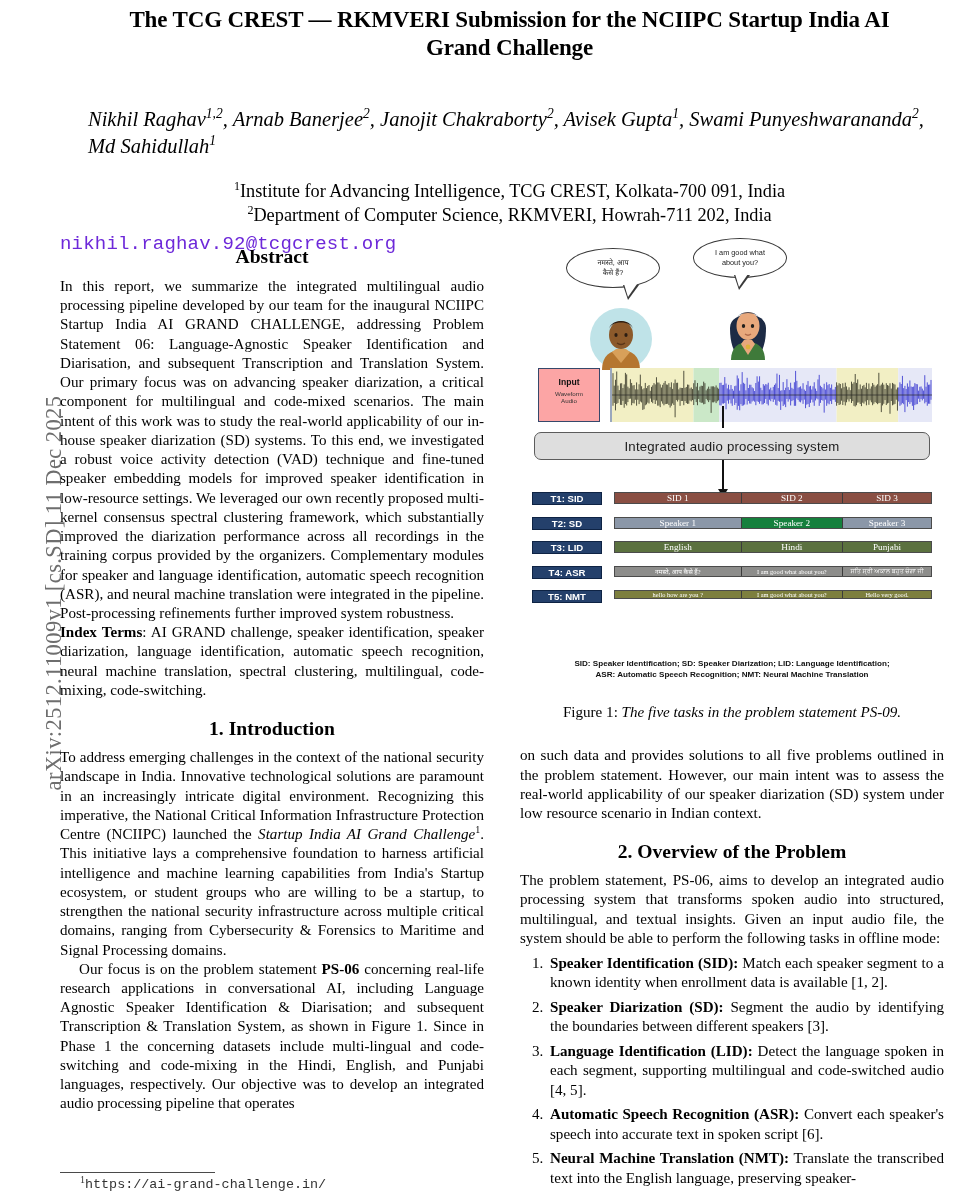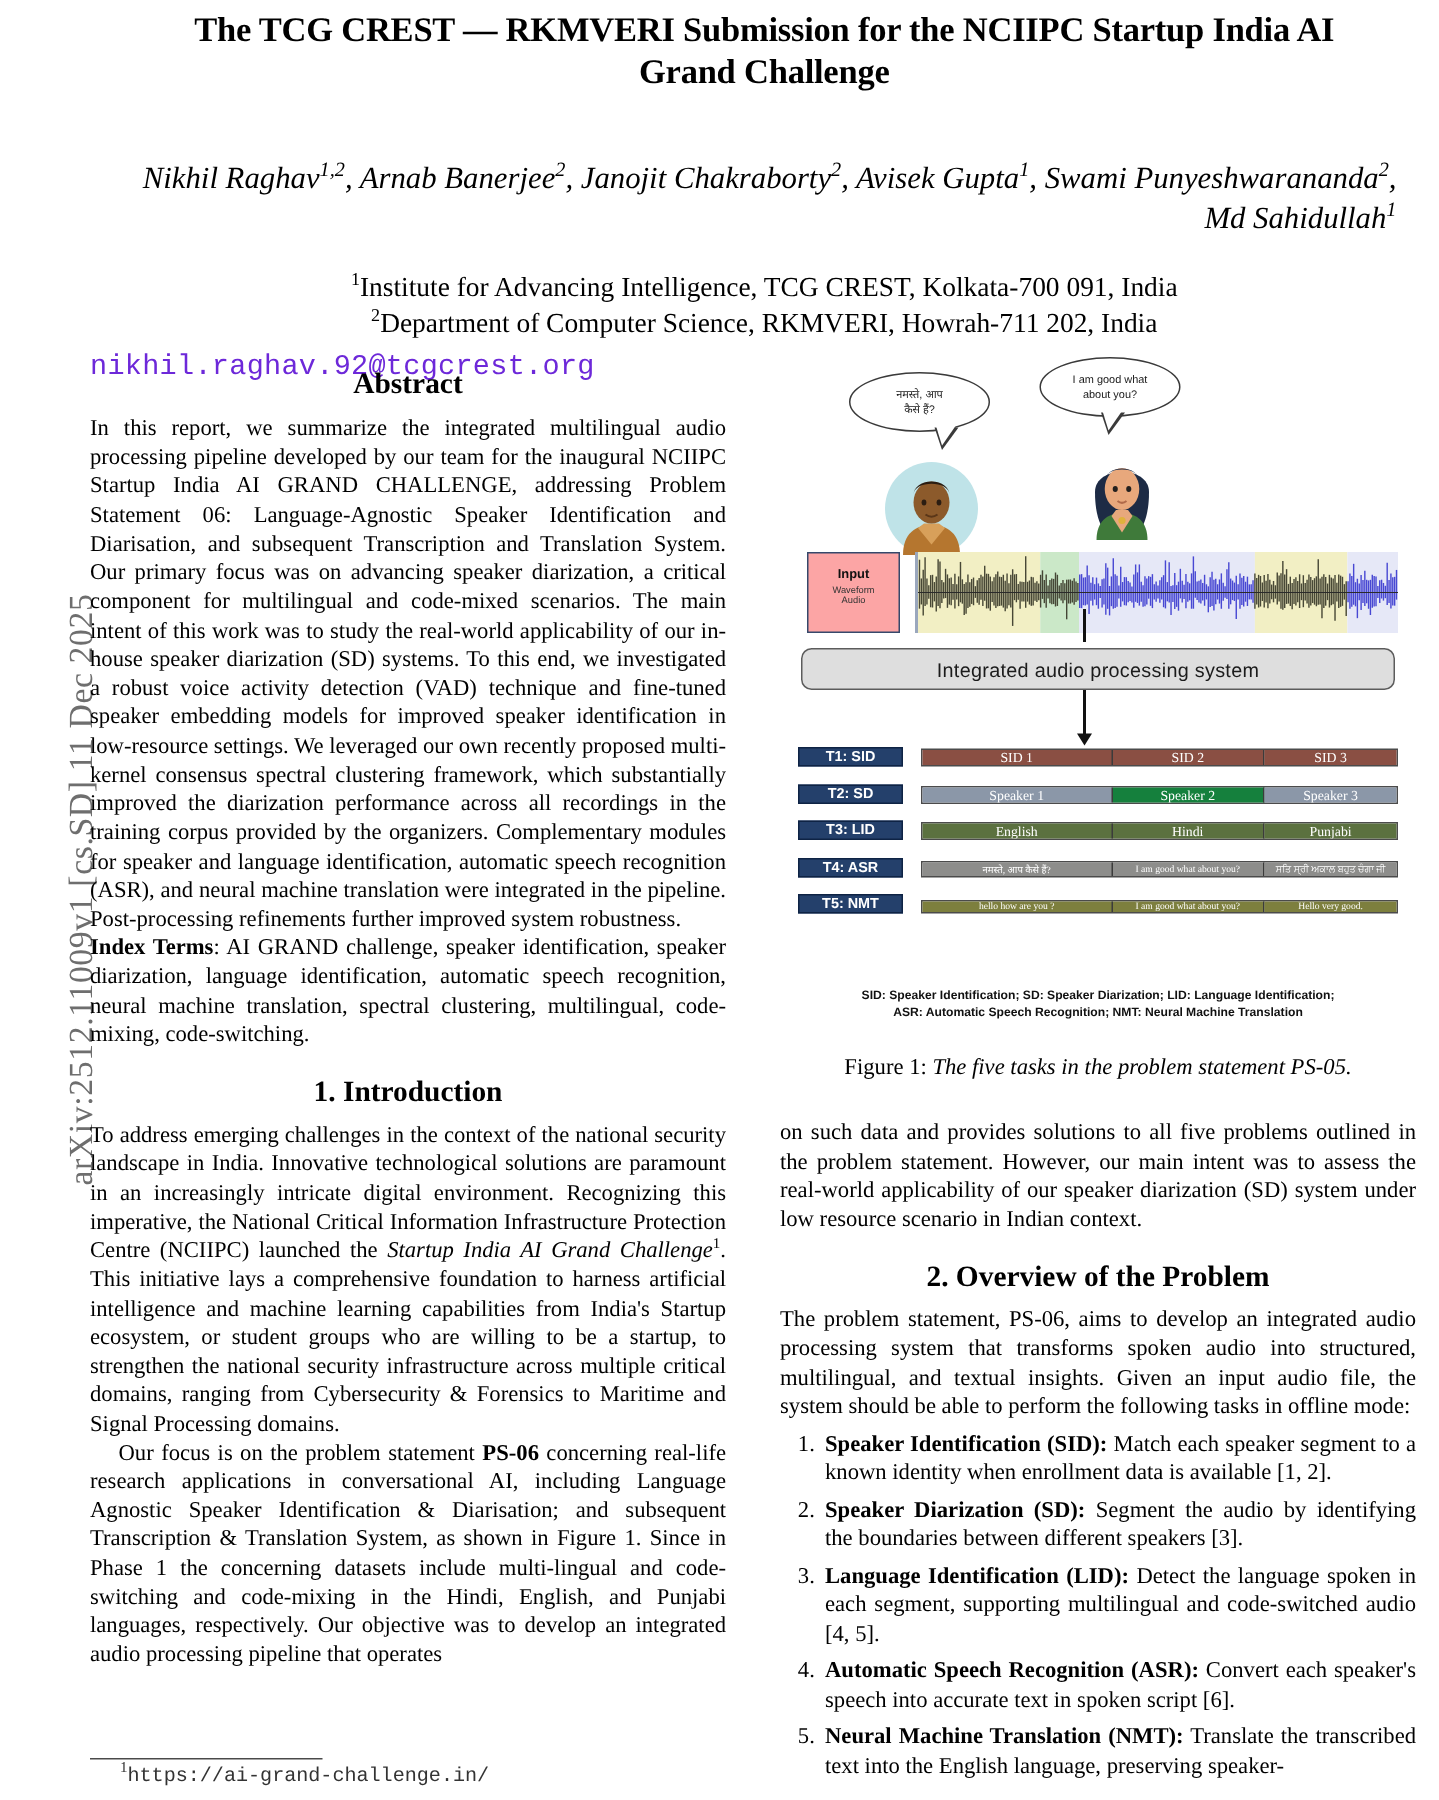--- a/index.html
+++ b/index.html
@@ -46,21 +46,21 @@
     font-weight: bold;
     line-height: 1.22;
     text-align: center;
     padding: 6px 48px 0 48px;
     letter-spacing: -0.15px;
   }
   #authors {
     margin-top: 44px;
     font-size: 20.5px;
     font-style: italic;
-    text-align: right;
+    text-align: left;
     line-height: 1.32;
     padding: 0 28px;
   }
   .affil {
     margin-top: 20px;
     font-size: 18.3px;
     text-align: center;
     line-height: 1.30;
   }
   .affil div { white-space: nowrap; }
@@ -272,21 +272,21 @@
   }
 
   
   #task-rows {
     position: absolute;
     left: 4px; top: 246px;
     width: 400px;
   }
   .trow {
     display: flex;
-    align-items: flex-end;
+    align-items: flex-start;
     height: 19px;
     margin-bottom: 5.5px;
   }
   .tlabel {
     width: 70px;
     background: #24406b;
     border: 1.3px solid #0e2344;
     color: #fff;
     font-family: "Liberation Sans", sans-serif;
     font-size: 9.6px;
@@ -754,21 +754,21 @@
             </div>
         </div>
 
         <div id="fig-legend">
           <div>SID: Speaker Identification; SD: Speaker Diarization; LID: Language Identification;</div>
           <div>ASR: Automatic Speech Recognition; NMT: Neural Machine Translation</div>
         </div>
 
         <div id="fig-caption">
           <span>Figure 1:</span>
-          <span class="cap-it">The five tasks in the problem statement PS-05.</span>
+          <span class="cap-it">The five tasks in the problem statement PS-09.</span>
         </div>
       </div>
 
       <div style="margin-top:24px;">
         <p class="body">on such data and provides solutions to all five problems outlined in the problem statement. However, our main intent was to assess the real-world applicability of our speaker diarization (SD) system under low resource scenario in Indian context.</p>
 
         <div class="sec-head">2.  Overview of the Problem</div>
 
         <p class="body">The problem statement, PS-06, aims to develop an integrated audio processing system that transforms spoken audio into structured, multilingual, and textual insights. Given an input audio file, the system should be able to perform the following tasks in offline mode:</p>
 

